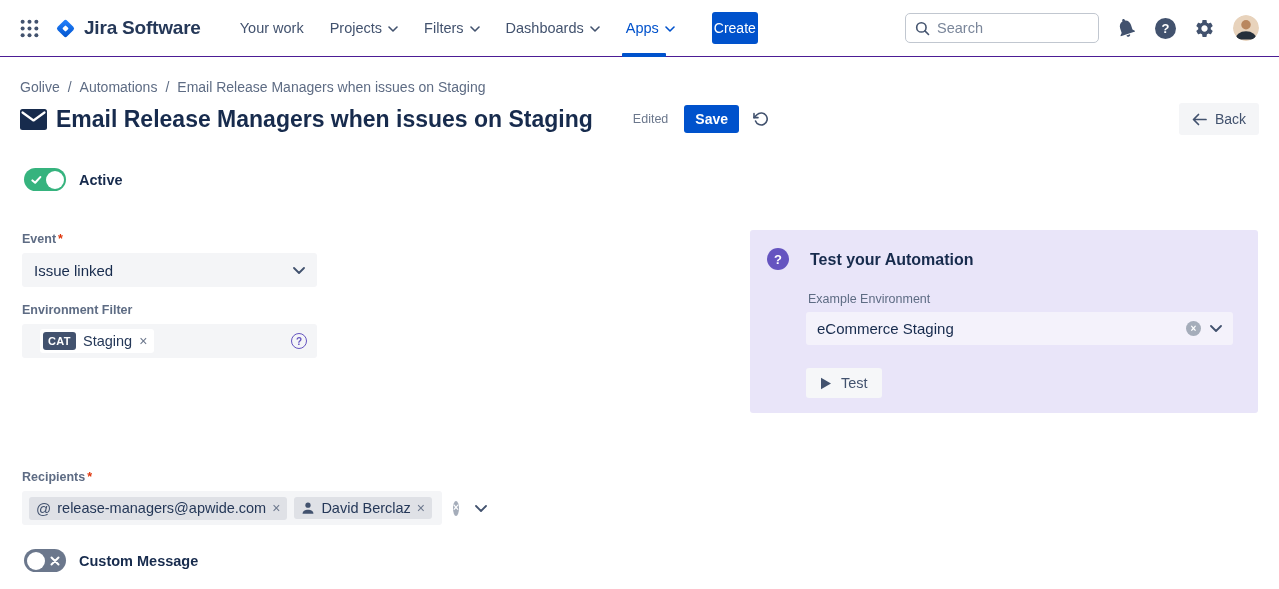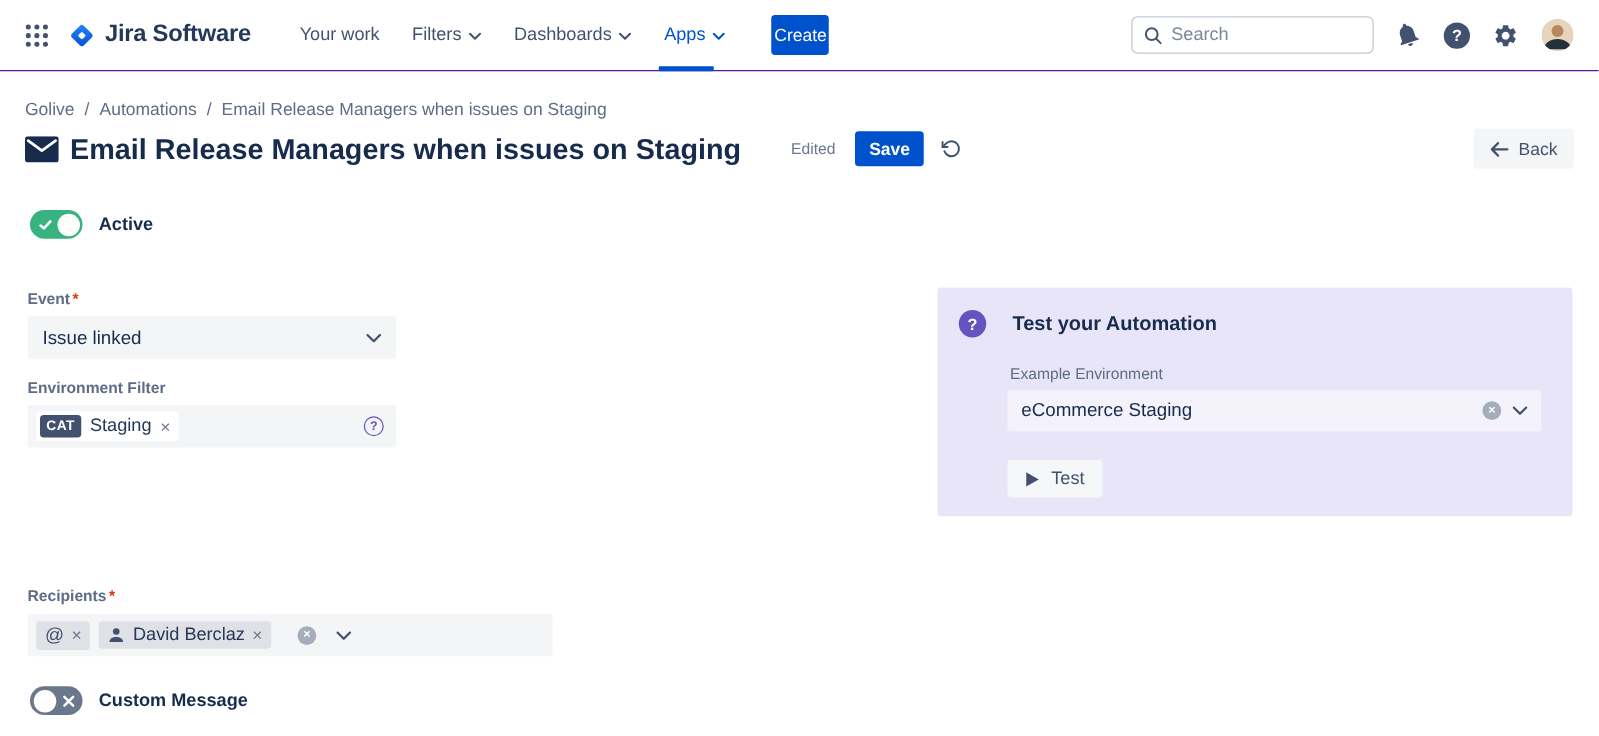--- a/index.html
+++ b/index.html
@@ -97,21 +97,21 @@
     display:flex; align-items:center; padding:0 12px; cursor:pointer;
     font-size:15px; color:#172B4D;
   }
   .select .chev { margin-left:auto; display:flex; }
   .tag-field {
     width:295px; height:34px; background:#F4F5F7; border-radius:3px;
     display:flex; align-items:center; padding:0 10px 0 7px; cursor:text;
   }
   .chip-white {
     background:#fff; border-radius:3px; display:flex; align-items:center; gap:7px;
-    padding:3px 7px 3px 3px; font-size:14.5px; color:#253858;
+    padding:3px 7px 3px 3px; font-size:14.5px; color:#253858;margin-left:11px;
   }
   .cat-badge {
     background:#42526E; color:#fff; font-size:11px; font-weight:700;
     padding:3px 5px; border-radius:3px; letter-spacing:.4px;
   }
   .chip-x { color:#6B778C; font-size:14px; cursor:pointer; line-height:1; }
   .help-outline {
     margin-left:auto; width:16px; height:16px; border-radius:50%;
     border:1.5px solid #6554C0; color:#6554C0; font-size:10px; font-weight:700;
     display:flex; align-items:center; justify-content:center; cursor:pointer;
@@ -187,20 +187,26 @@
       </svg>
     </span>
     <span class="brand-text">Jira Software</span>
   </div>
 
   <nav class="navitems">
     <div class="navitem">
       <span>Your work</span>
     </div>
     <div class="navitem">
+      <span>Projects</span>
+      <svg width="10" height="6" viewBox="0 0 10 6">
+          <path d="M1 1l4 4 4-4" stroke="currentColor" stroke-width="1.6" fill="none" stroke-linecap="round" stroke-linejoin="round"></path>
+        </svg>
+    </div>
+    <div class="navitem">
       <span>Filters</span>
       <svg width="10" height="6" viewBox="0 0 10 6">
           <path d="M1 1l4 4 4-4" stroke="currentColor" stroke-width="1.6" fill="none" stroke-linecap="round" stroke-linejoin="round"></path>
         </svg>
     </div>
     <div class="navitem">
       <span>Dashboards</span>
       <svg width="10" height="6" viewBox="0 0 10 6">
           <path d="M1 1l4 4 4-4" stroke="currentColor" stroke-width="1.6" fill="none" stroke-linecap="round" stroke-linejoin="round"></path>
         </svg>
@@ -349,20 +355,21 @@
   </button>
 </section>
 
 <div class="field" style="left:22px; top:470px;">
   <label class="field-label">
     <span>Recipients</span><span class="req">*</span>
   </label>
   <div class="recipients-box">
     <span class="chip-gray">
       <span class="at-glyph">@</span>
+      <span>release-managers@apwide.com</span>
       <span class="chip-x">×</span>
     </span>
     <span class="chip-gray">
       <svg width="14" height="14" viewBox="0 0 16 16" fill="#42526E">
           <circle cx="8" cy="4.8" r="3"></circle>
           <path d="M1.8 14.5c0-3.1 2.8-4.6 6.2-4.6s6.2 1.5 6.2 4.6z"></path>
         </svg>
       <span>David Berclaz</span>
       <span class="chip-x">×</span>
     </span>

